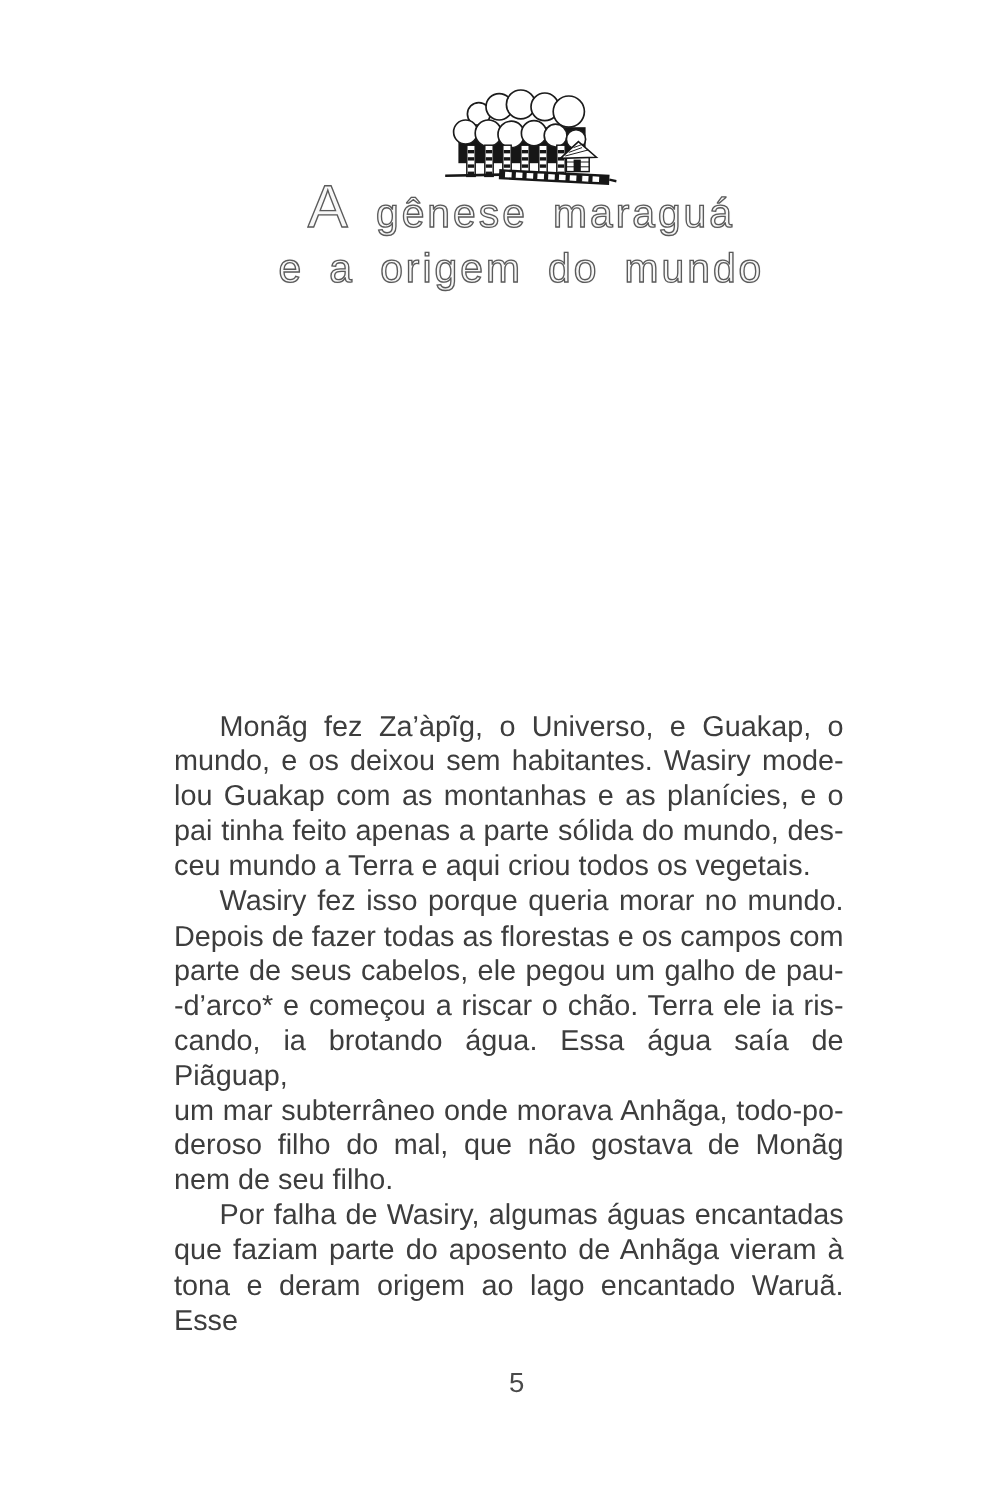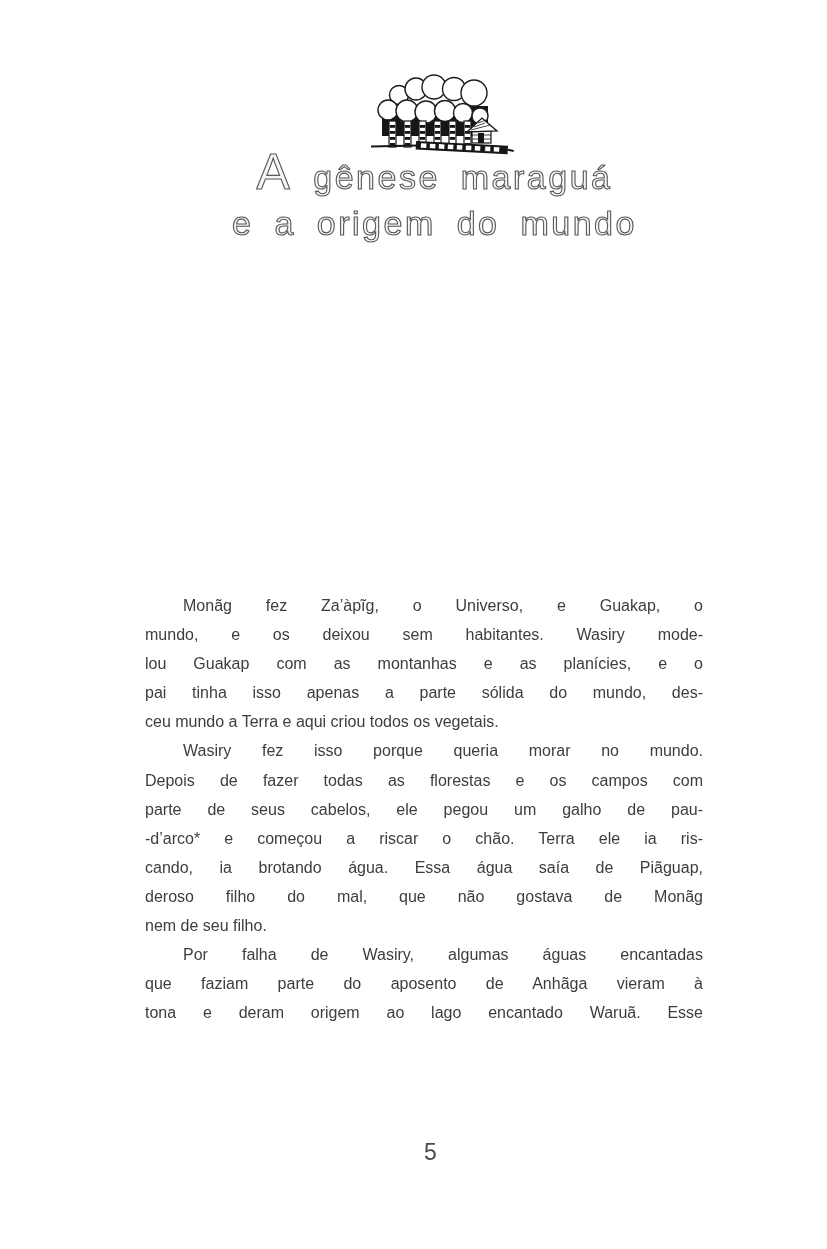--- a/index.html
+++ b/index.html
@@ -42,21 +42,21 @@
   }
   .title-line1::first-letter {
     font-size: 50px;
   }
   
   .body-text {
     position: absolute;
     top: 591px;
     left: 145px;
     width: 558px;
-    font-size: 16px;
+    font-size: 24px;
     line-height: 29.1px;
     color: #3d3d3d;
   }
   .line { text-align: left; }
   .line.just { text-align: justify; text-align-last: justify; }
   .line.indent { padding-left: 38px; }
   
   .page-number {
     position: absolute;
     top: 1139px;
@@ -167,27 +167,28 @@
 
   <h1 class="title-block">
     <div class="title-line title-line1">A gênese maraguá</div>
     <div class="title-line">e a origem do mundo</div>
   </h1>
 
   <div class="body-text">
       <div class="line indent just">Monãg fez Za’àpĩg, o Universo, e Guakap, o</div>
       <div class="line just">mundo, e os deixou sem habitantes. Wasiry mode-</div>
       <div class="line just">lou Guakap com as montanhas e as planícies, e o</div>
-      <div class="line just">pai tinha isso apenas a parte sólida do mundo, des-</div>
+      <div class="line just">pai tinha feito apenas a parte sólida do mundo, des-</div>
       <div class="line">ceu mundo a Terra e aqui criou todos os vegetais.</div>
       <div class="line indent just">Wasiry fez isso porque queria morar no mundo.</div>
       <div class="line just">Depois de fazer todas as florestas e os campos com</div>
       <div class="line just">parte de seus cabelos, ele pegou um galho de pau-</div>
       <div class="line just">-d’arco* e começou a riscar o chão. Terra ele ia ris-</div>
       <div class="line just">cando, ia brotando água. Essa água saía de Piãguap,</div>
+      <div class="line just">um mar subterrâneo onde morava Anhãga, todo-po-</div>
       <div class="line just">deroso filho do mal, que não gostava de Monãg</div>
       <div class="line">nem de seu filho.</div>
       <div class="line indent just">Por falha de Wasiry, algumas águas encantadas</div>
       <div class="line just">que faziam parte do aposento de Anhãga vieram à</div>
       <div class="line just">tona e deram origem ao lago encantado Waruã. Esse</div>
     </div>
 
   <div class="page-number">5</div>
 
 </div>

